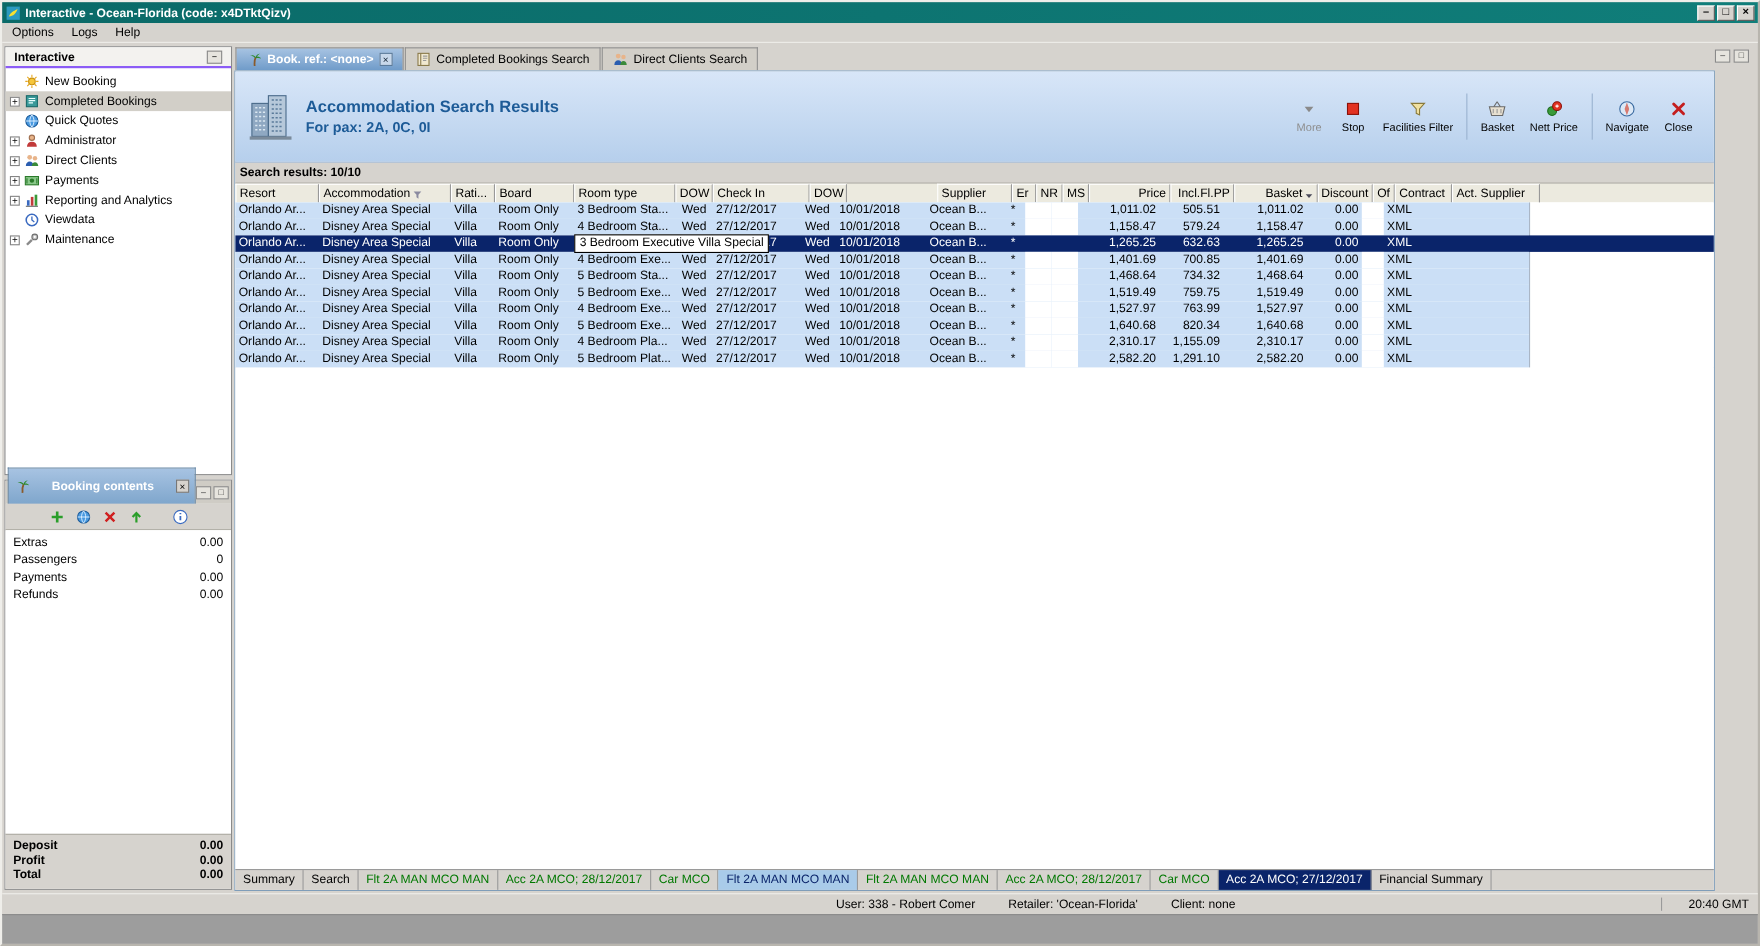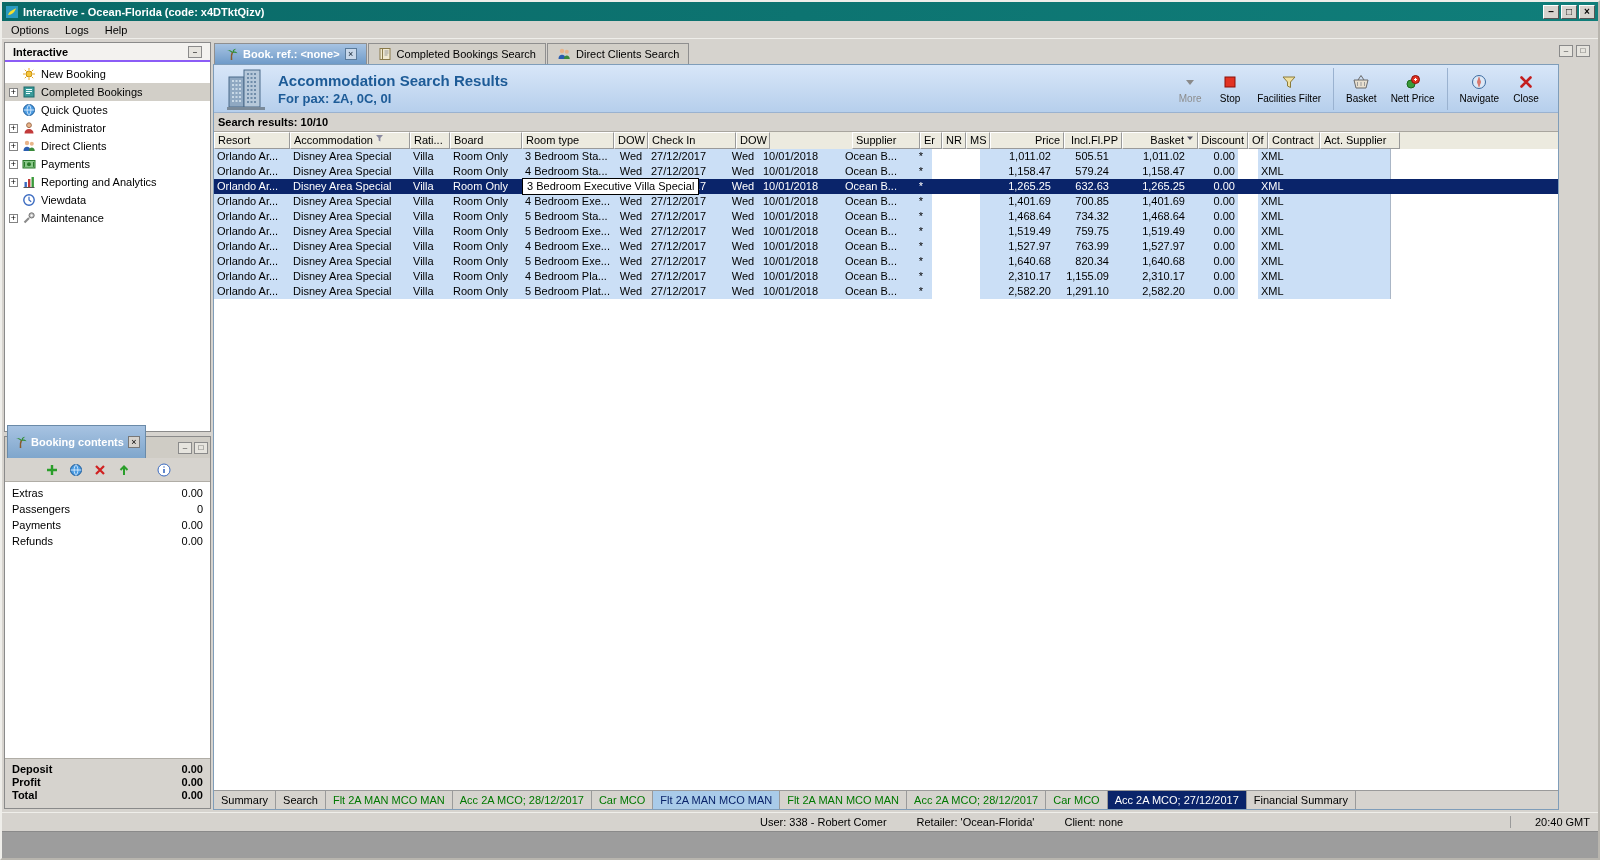--- a/index.html
+++ b/index.html
@@ -20,51 +20,51 @@
 .mini-btn{width:14px;height:12px;border:1px solid #8a8a8a;background:#e6e4de;font-size:8px;line-height:10px;text-align:center;color:#333}
 .panel-header .mini-btn{margin-left:auto}
 .tree{padding-top:3px}
 .tree-row{display:flex;align-items:center;height:18px;padding-left:4px}
 .tree-row.selected{background:#d2cfc8}
 .plusbox{flex:none;width:9px;height:9px;border:1px solid #848484;background:#fff;font-size:9px;line-height:7px;text-align:center;margin-right:4px}
 .plusbox.hidden{visibility:hidden}
 .tree-icon{flex:none;width:15px;margin-right:4px}
 #bookingPanel{left:2px;top:397px;width:207px;height:373px;display:flex;flex-direction:column}
 .bc-titlebar{flex:none;height:21px;background:#cfccc5;display:flex;align-items:flex-end;padding:2px 2px 0}
-.bc-tab{display:flex;align-items:center;gap:4px;background:linear-gradient(180deg,#a7c3e2,#7fa6cc);border:1px solid #6a8aa8;border-bottom:none;height:33px;padding:16px 5px;color:#fff;font-weight:bold}
+.bc-tab{display:flex;align-items:center;gap:20px;background:linear-gradient(180deg,#a7c3e2,#7fa6cc);border:1px solid #6a8aa8;border-bottom:none;height:33px;padding:16px 5px;color:#fff;font-weight:bold}
 .bc-close{width:12px;height:12px;border:1px solid #777;background:#d6d3ce;color:#000;font-size:9px;line-height:10px;text-align:center;font-weight:normal}
 .bc-winbtns{margin-left:auto;display:flex;gap:2px;padding-bottom:4px}
 .bc-toolbar{flex:none;height:24px;background:#d6d3ce;border-bottom:1px solid #b0ada6;display:flex;align-items:center;justify-content:center;gap:10px}
 .bc-tool{display:inline-flex}
 .bc-tool.info{margin-left:16px}
 .bc-body{flex:1;background:#fff;padding:5px 7px}
 .bc-row{display:flex;height:16px}
 .bc-row .val{margin-left:auto}
 .bc-totals{flex:none;background:#d6d3ce;border-top:1px solid #b0ada6;padding:4px 7px 6px}
 .bc-total-row{display:flex;font-weight:bold;height:13px}
 .bc-total-row .val{margin-left:auto}
 .main-area{position:absolute;left:211px;top:3px;width:1346px;height:768px}
 .doc-tabs{height:22px;display:flex;align-items:flex-end;padding-left:1px;gap:1px}
 .doc-tab{display:flex;align-items:center;gap:5px;height:21px;padding:0 9px;background:#d2cfc8;border:1px solid #8f8f8f;border-bottom:none;white-space:nowrap}
 .doc-tab.active{background:linear-gradient(180deg,#a7c3e2,#6f9bc9);color:#fff;font-weight:bold}
 .tab-close{width:12px;height:12px;font-size:9px;line-height:10px;text-align:center;border:1px solid #5a7a9a;background:#c8d8ea;color:#123;font-weight:normal}
 .content-panel{position:absolute;left:0;right:0;top:22px;bottom:0;background:#fff;border:1px solid #7f9db9;display:flex;flex-direction:column}
-.content-header{flex:none;height:48px;background:linear-gradient(180deg,#d8e6f8,#b6cfec);border-bottom:1px solid #9ab2d0;display:flex;align-items:center;padding:0 12px}
+.content-header{flex:none;height:83px;background:linear-gradient(180deg,#d8e6f8,#b6cfec);border-bottom:1px solid #9ab2d0;display:flex;align-items:center;padding:0 12px}
 .building-icon{margin-right:12px}
 .header-title{font-size:15px;font-weight:bold;color:#1d5b97}
 .header-sub{font-size:13px;font-weight:bold;color:#1d5b97;margin-top:2px}
 .toolbar{margin-left:auto;display:flex;align-items:center;height:100%}
 .tool-btn{display:flex;flex-direction:column;align-items:center;justify-content:center;gap:3px;padding:4px 7px;min-width:40px}
 .tool-icon{height:17px;display:flex;align-items:center}
 .tool-label{font-size:10px;white-space:nowrap}
 .tool-btn.disabled .tool-label{color:#8d8d8d}
 .tool-sep{width:1px;height:42px;background:#9ab2d0;margin:0 5px}
 .results-label{flex:none;height:19px;background:#d6d3ce;border-bottom:1px solid #a8a59e;display:flex;align-items:center;padding-left:4px;font-weight:bold}
 .grid-header{flex:none;display:flex;height:17px;background:#eceadf}
-.gh-cell{flex:none;display:flex;align-items:flex-start;gap:2px;padding:1px 3px;border-top:1px solid #fff;border-left:1px solid #fff;border-right:1px solid #999;border-bottom:1px solid #999;white-space:nowrap;overflow:hidden}
+.gh-cell{flex:none;display:flex;align-items:flex-end;gap:2px;padding:14px 3px;border-top:1px solid #fff;border-left:1px solid #fff;border-right:1px solid #999;border-bottom:1px solid #999;white-space:nowrap;overflow:hidden}
 .gh-cell.r{justify-content:flex-end}
 .grid-rows{flex:none;position:relative;height:150px;background:#fff}
 .endline{position:absolute;left:1176px;top:0;width:1px;height:150px;background:#aab6c6}
 .row{position:relative;display:flex;width:1176px;height:15px;background:#cbdff6}
 .row .cell{flex:none;padding:1px 3px;line-height:13px;white-space:nowrap;overflow:hidden}
 .cell.r{text-align:right}
 .cell.c{text-align:center}
 .cell.white{background:#fff}
 .row.sel{width:100%;background:#0a246a;color:#fff}
 .row.sel .cell.white{background:transparent}

